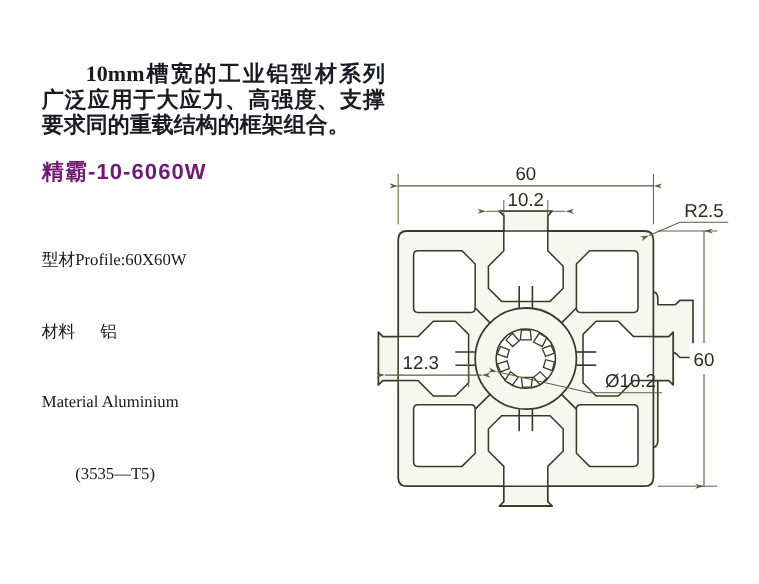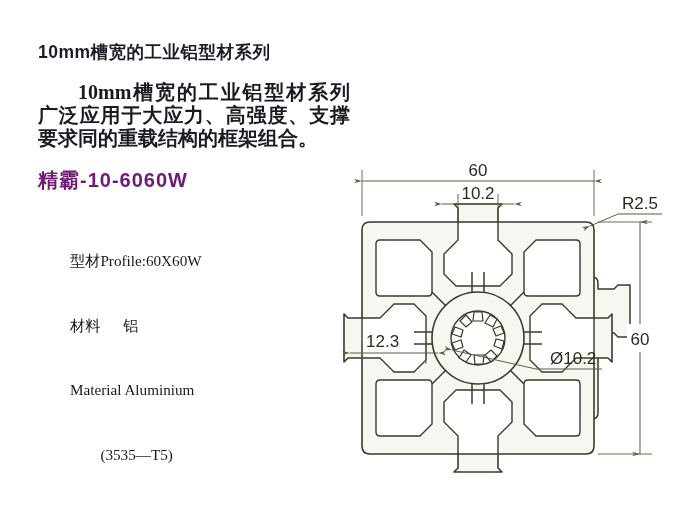--- a/index.html
+++ b/index.html
@@ -46,41 +46,40 @@
     white-space:nowrap;
   }
   .specs{
     margin-top:13px;
     font-family:"Liberation Serif",serif;
     font-size:15.2px;
     line-height:21.5px;
     color:#181818;
     white-space:pre;
   }
-  .specs div{white-space:pre;margin-left:32px;}
+  .specs div{white-space:pre;}
 
   
   .drawing{
-    position:absolute;left:322px;top:164px;width:368px;height:352px;
+    position:absolute;left:322px;top:152px;width:368px;height:352px;
   }
   .drawing svg{display:block;}
   .dimtext{
     font-family:"Liberation Sans",sans-serif;
     font-size:17px;
     fill:#2b2b20;
   }
 </style>
 </head>
 <body>
 
 <div class="page">
 
   <div class="left">
 
-    <div class="heading">10mm槽宽的工业铝型材系列</div>
 
     <div class="intro">10mm槽宽的工业铝型材系列广泛应用于大应力、高强度、支撑要求同的重载结构的框架组合。</div>
 
     <div class="model">精霸-10-6060W</div>
 
     <div class="specs">
       <div>型材Profile:60X60W</div>
       <div>材料      铝</div>
       <div>Material Aluminium</div>
       <div>        (3535—T5)</div>

